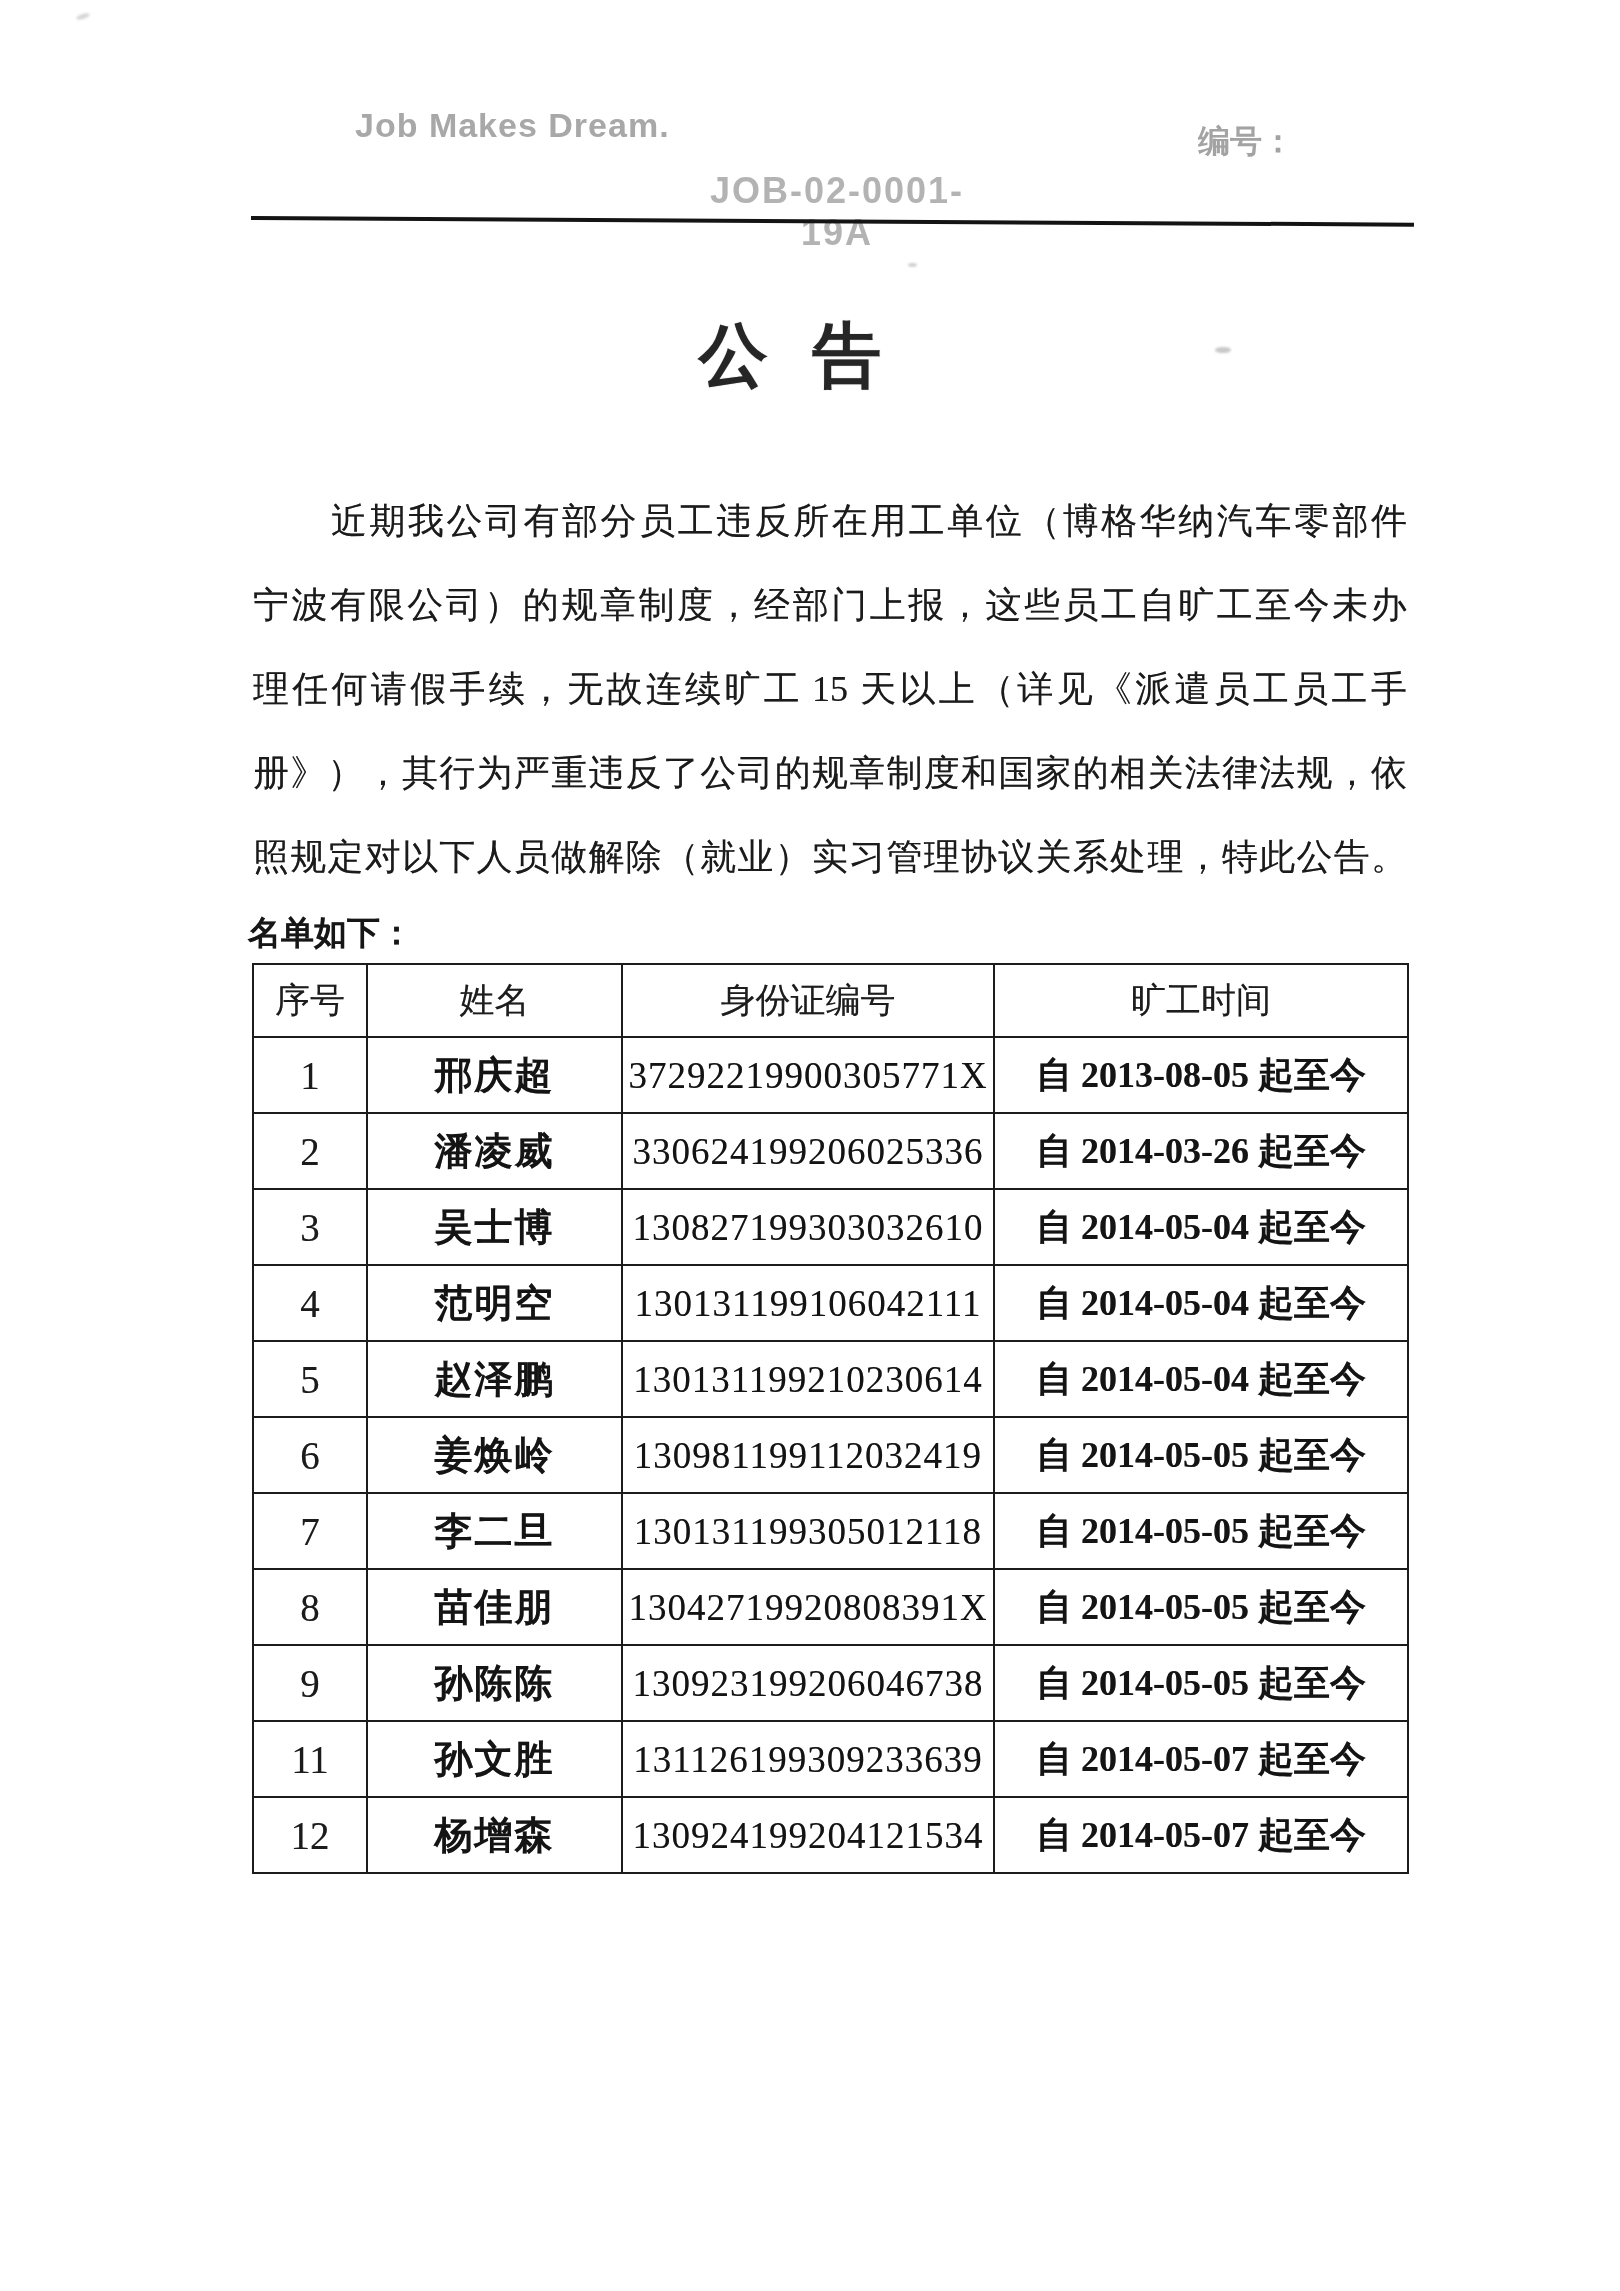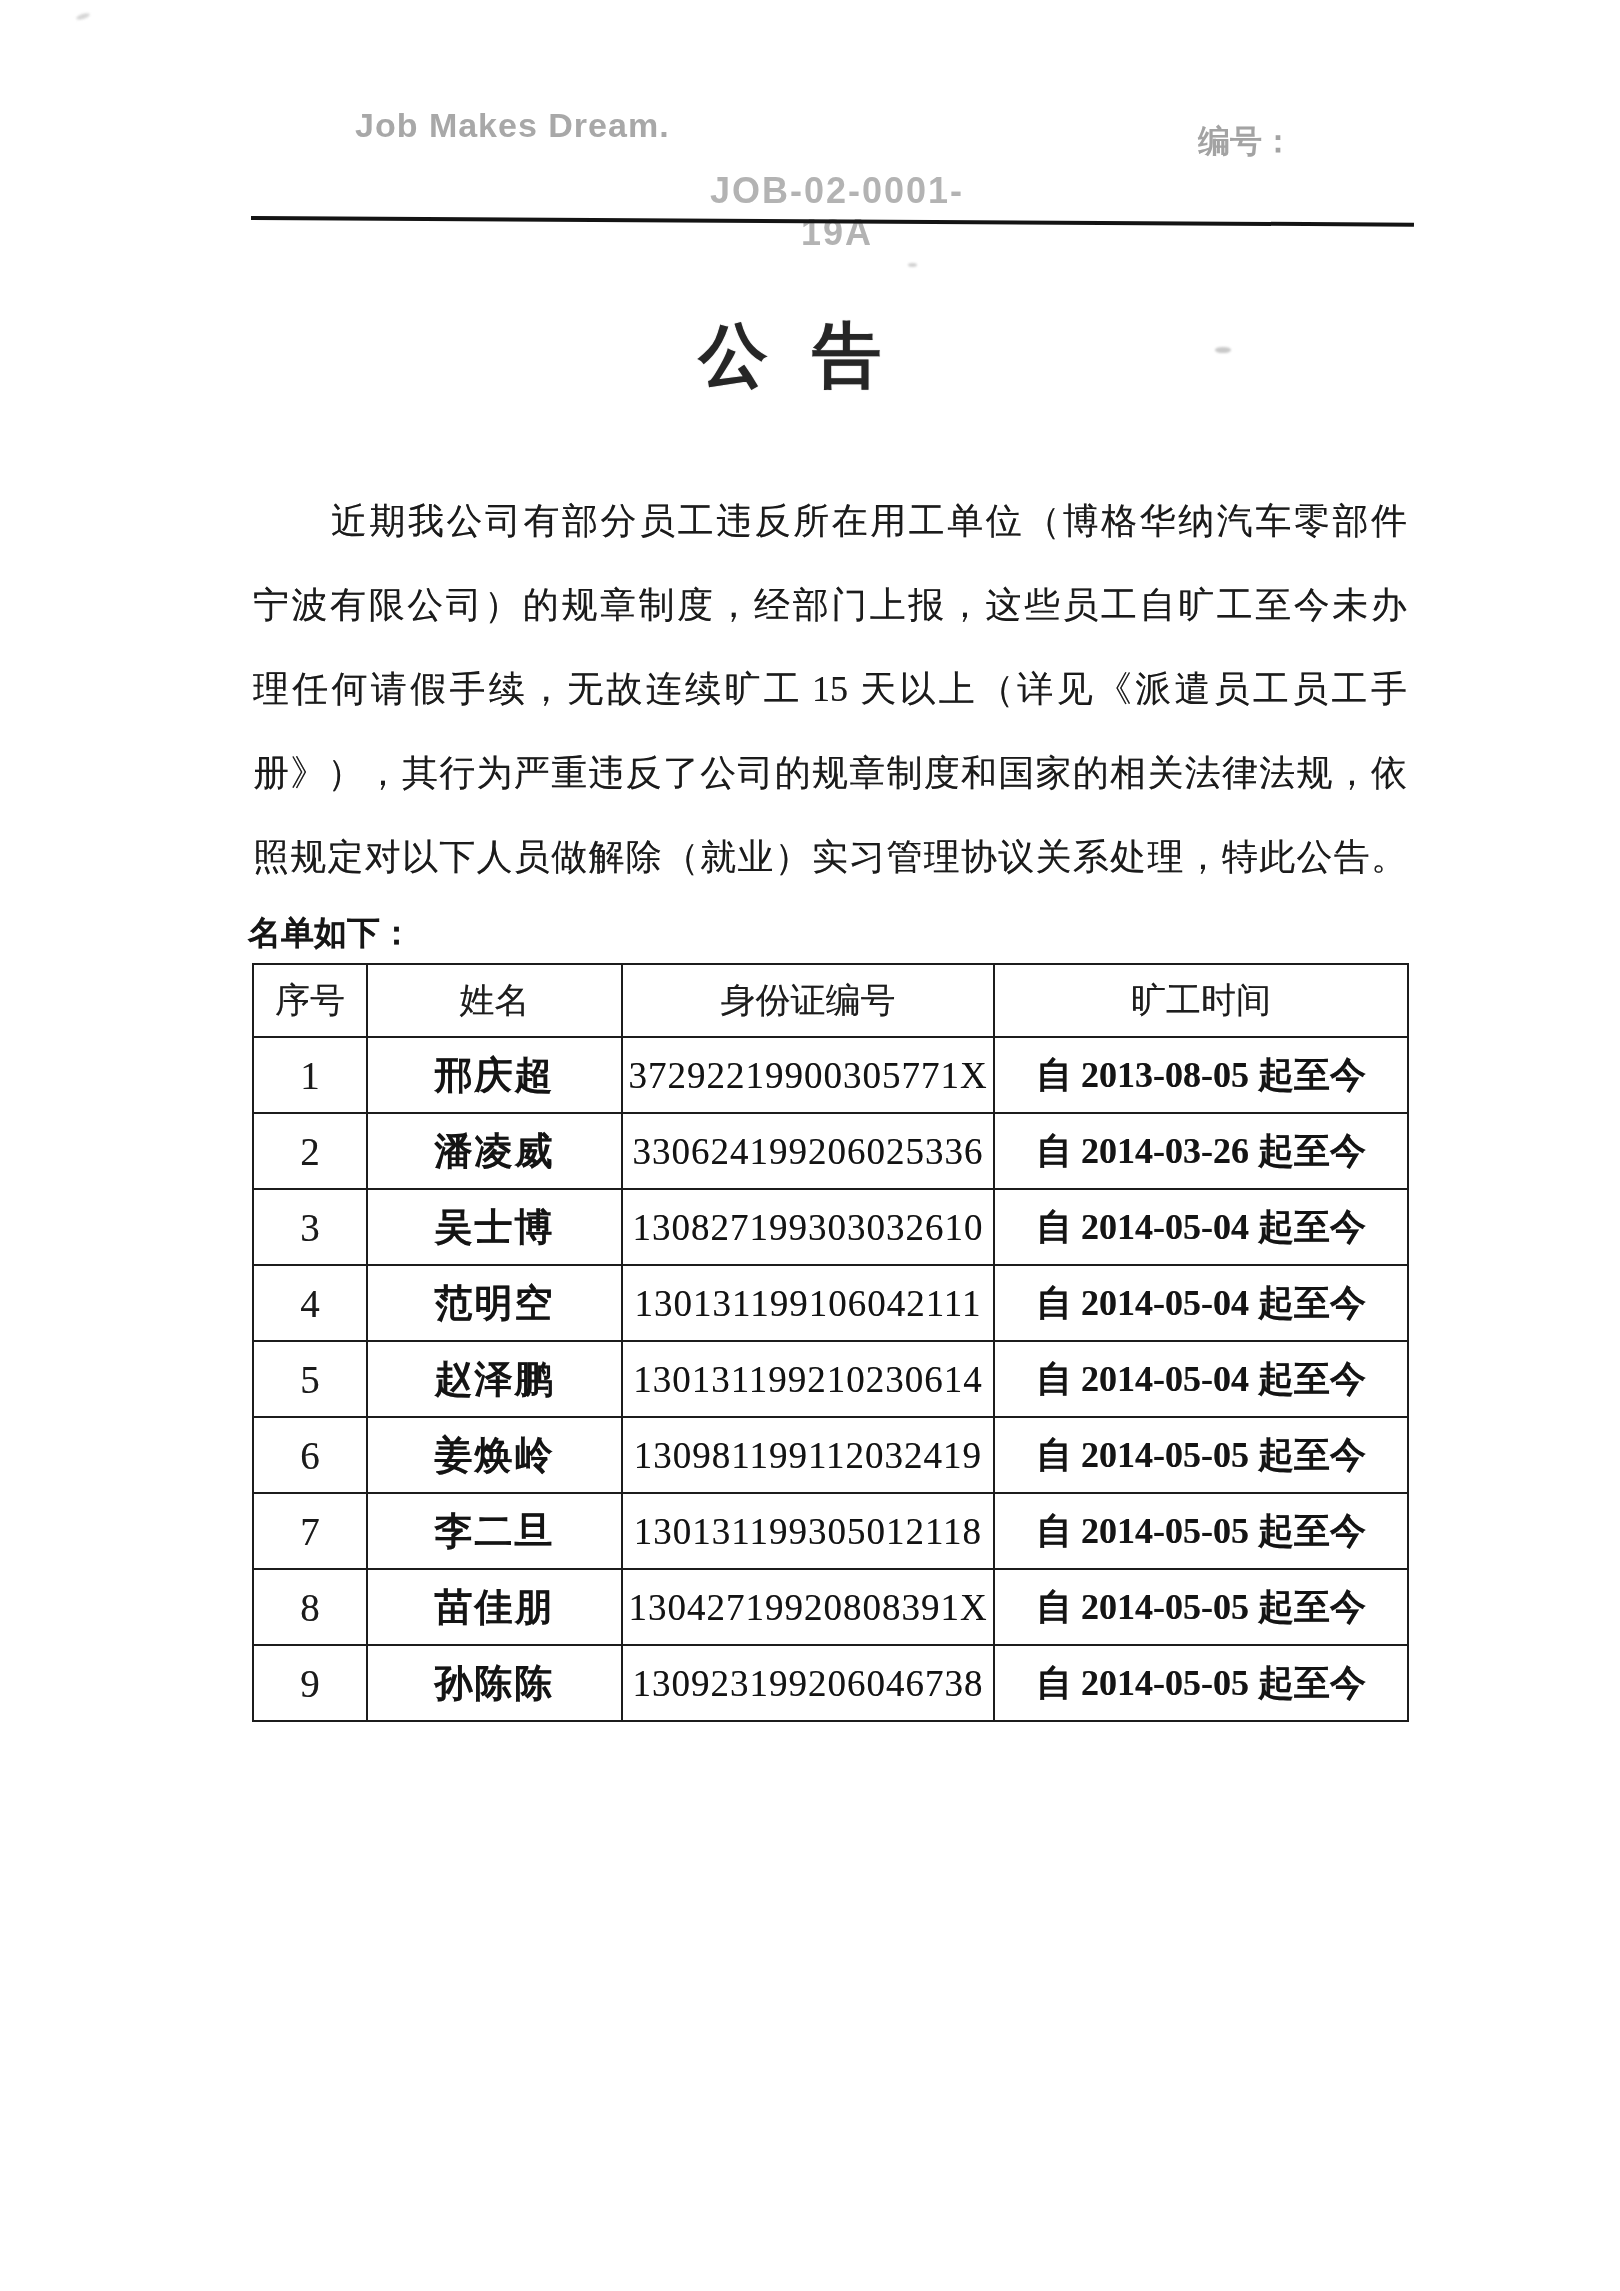--- a/index.html
+++ b/index.html
@@ -333,20 +333,32 @@
       <td class="cell-name">苗佳朋</td>
       <td class="cell-id">13042719920808391X</td>
       <td class="cell-date">自 2014-05-05 起至今</td>
     </tr>
         <tr>
       <td class="cell-no">9</td>
       <td class="cell-name">孙陈陈</td>
       <td class="cell-id">130923199206046738</td>
       <td class="cell-date">自 2014-05-05 起至今</td>
     </tr>
+        <tr>
+      <td class="cell-no">11</td>
+      <td class="cell-name">孙文胜</td>
+      <td class="cell-id">131126199309233639</td>
+      <td class="cell-date">自 2014-05-07 起至今</td>
+    </tr>
+        <tr>
+      <td class="cell-no">12</td>
+      <td class="cell-name">杨增森</td>
+      <td class="cell-id">130924199204121534</td>
+      <td class="cell-date">自 2014-05-07 起至今</td>
+    </tr>
       </tbody>
   </table>
 
   <div class="speck s1"></div>
   <div class="speck s2"></div>
   <div class="speck s3"></div>
 
 </div>
 
 

